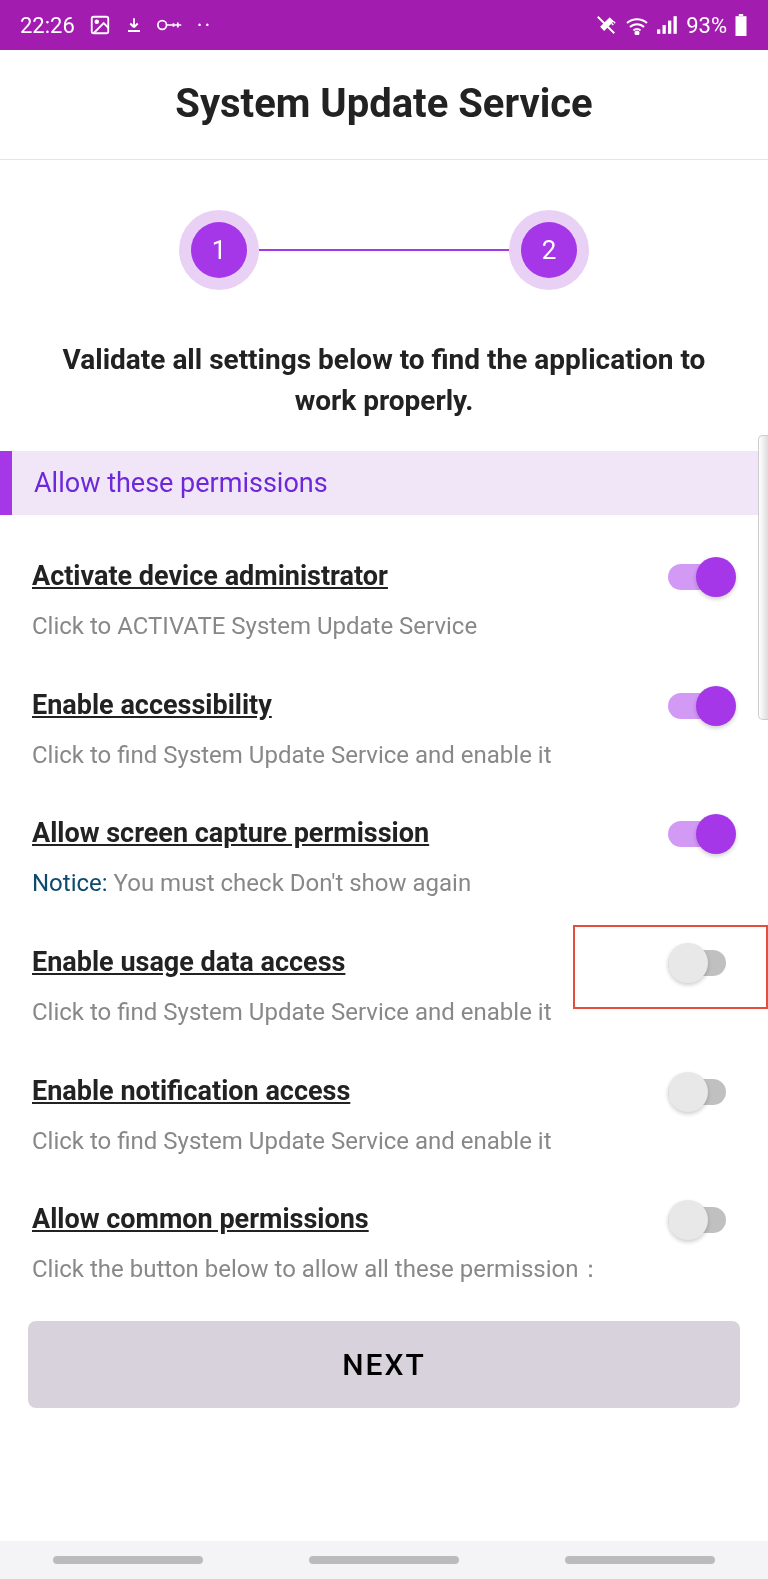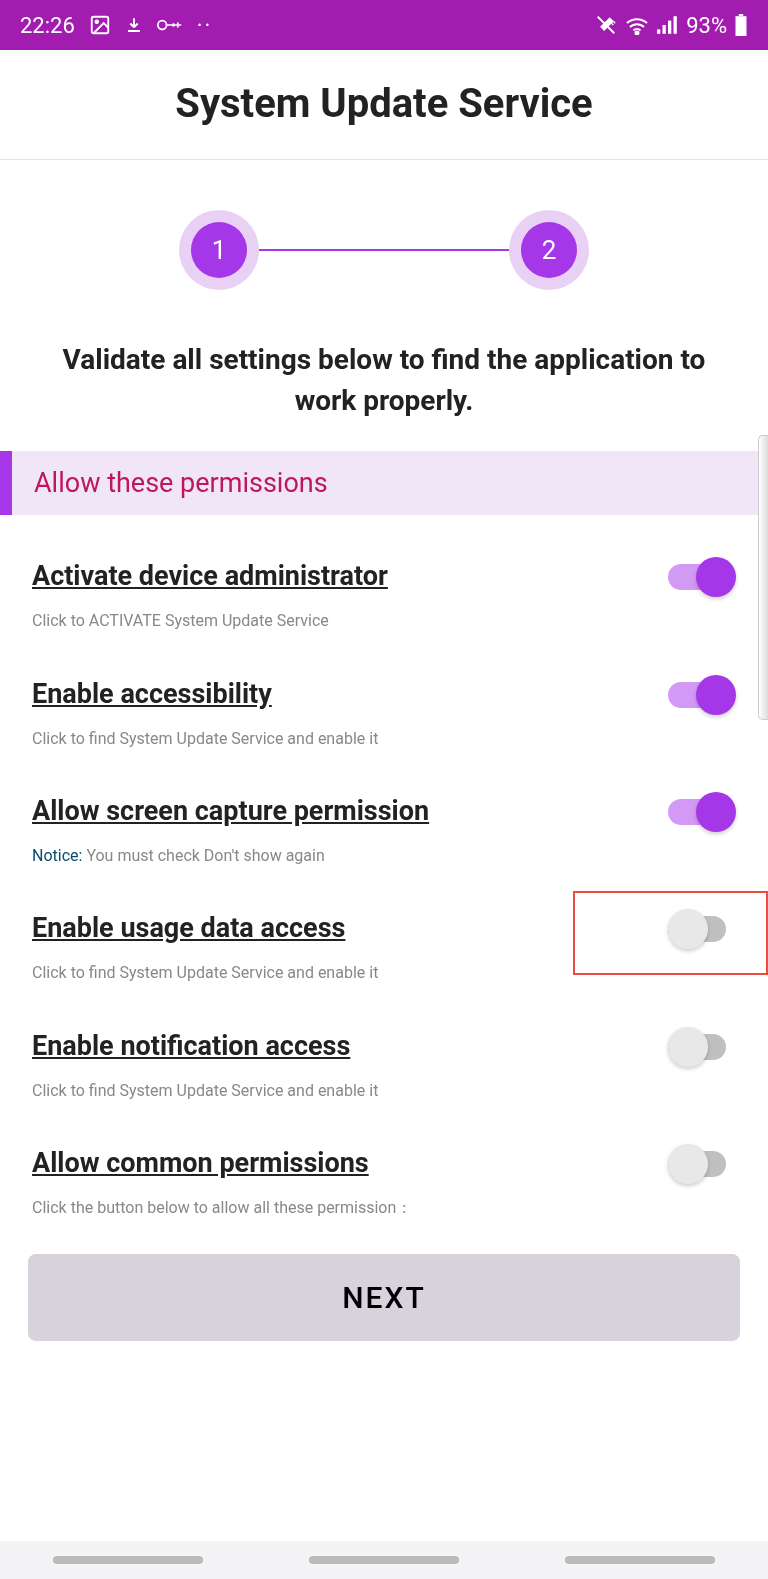--- a/index.html
+++ b/index.html
@@ -75,38 +75,38 @@
       font-size: 28px;
       font-weight: 700;
       color: #222;
       line-height: 1.45;
     }
     .section-header {
       background: #f0e6f7;
       border-left: 12px solid #a537e8;
       padding: 16px 20px 16px 22px;
       font-size: 27px;
-      color: #be185d;
+      color: #6d28d9;
     }
     .permissions {
       padding: 20px 32px 0;
     }
     .perm-item {
       padding: 25px 0 20px;
       position: relative;
     }
     .perm-title {
       font-size: 27px;
       font-weight: 700;
       color: #222;
       margin-bottom: 18px;
       text-decoration: underline;
     }
     .perm-desc {
-      font-size: 16px;
+      font-size: 24px;
       color: #888;
       line-height: 1.4;
     }
     .perm-desc .notice {
       color: #0c4a6e;
       font-weight: 400;
     }
     .toggle {
       position: absolute;
       right: 0;

